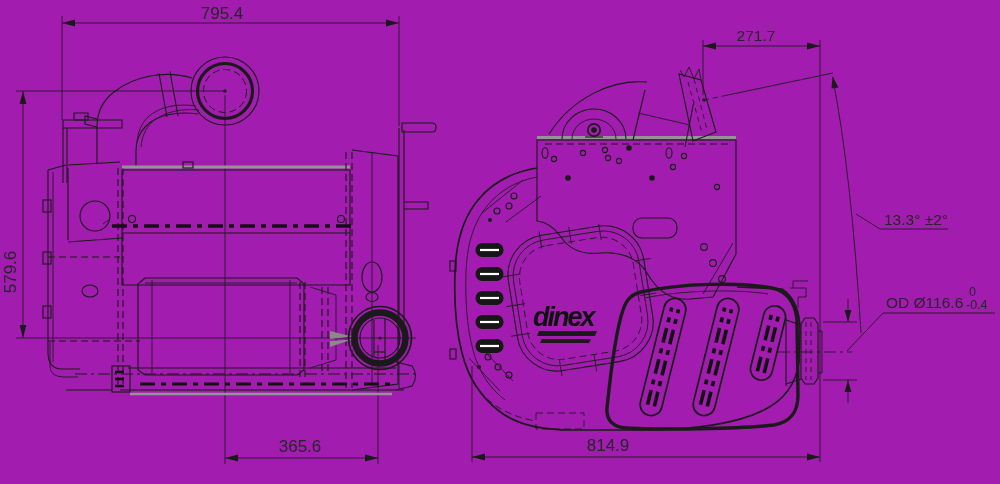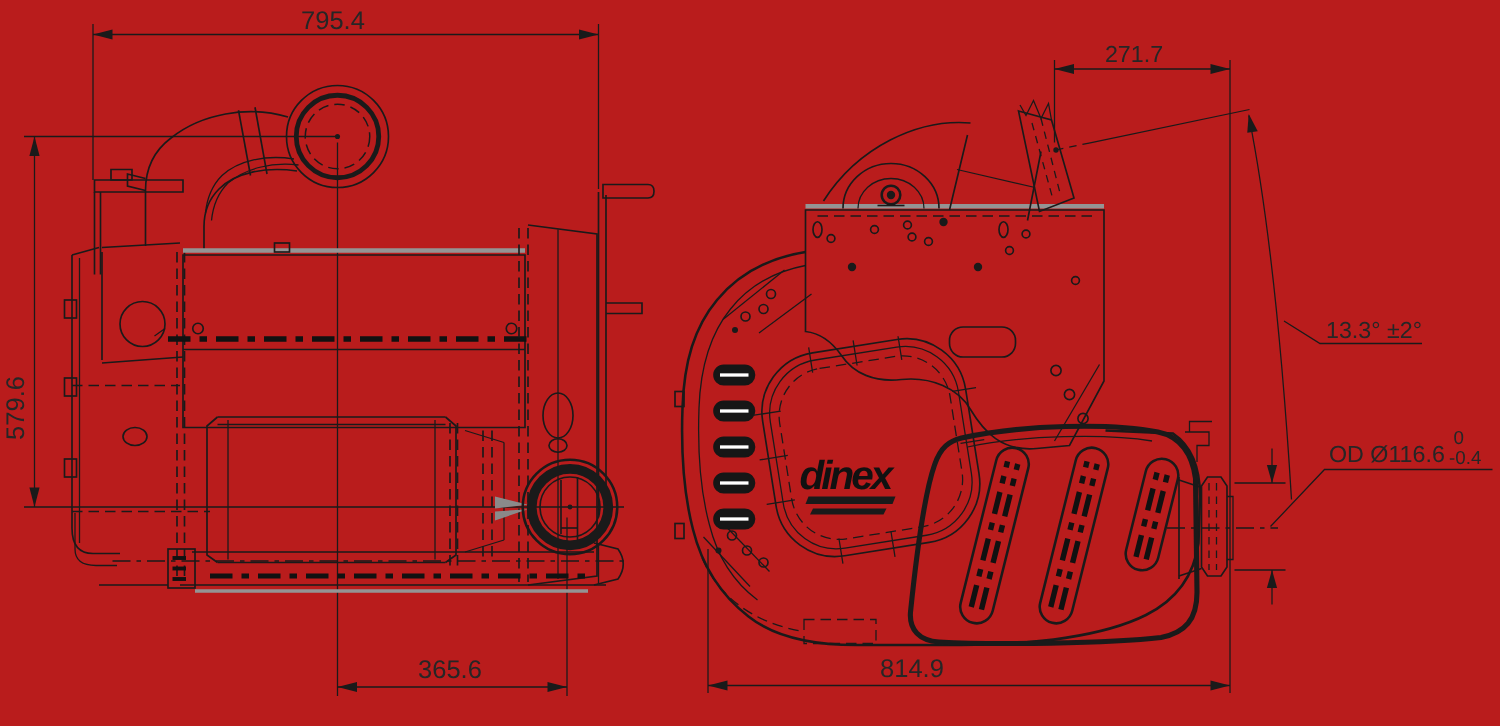--- a/index.html
+++ b/index.html
@@ -1,16 +1,16 @@
 <!DOCTYPE html>
 <html><head>
 <meta charset="utf-8">
 <style>
   html,body{margin:0;padding:0;background:#ffffff;}
-  .stage{width:1000px;height:484px;background:#b91c1c;position:relative;overflow:hidden;}
+  .stage{width:1000px;height:484px;background:#a21caf;position:relative;overflow:hidden;}
   svg{display:block;}
   .ink path,.ink line,.ink rect,.ink circle,.ink ellipse,.ink polygon,.ink polyline{
     fill:none;stroke:#1a1a1a;stroke-width:1.1;stroke-linecap:butt;stroke-linejoin:miter;}
   .ink .w0{stroke-width:.85;}
   .ink .w2{stroke-width:1.7;}
   .ink .thick{stroke-width:3.4;}
   .ink .ring{stroke-width:6.5;}
   .ink .gray{stroke:#949494;stroke-width:3;}
   .ink .gray2{stroke:#949494;stroke-width:2.4;}
   .ink .fillk{fill:#1a1a1a;stroke:none;}

